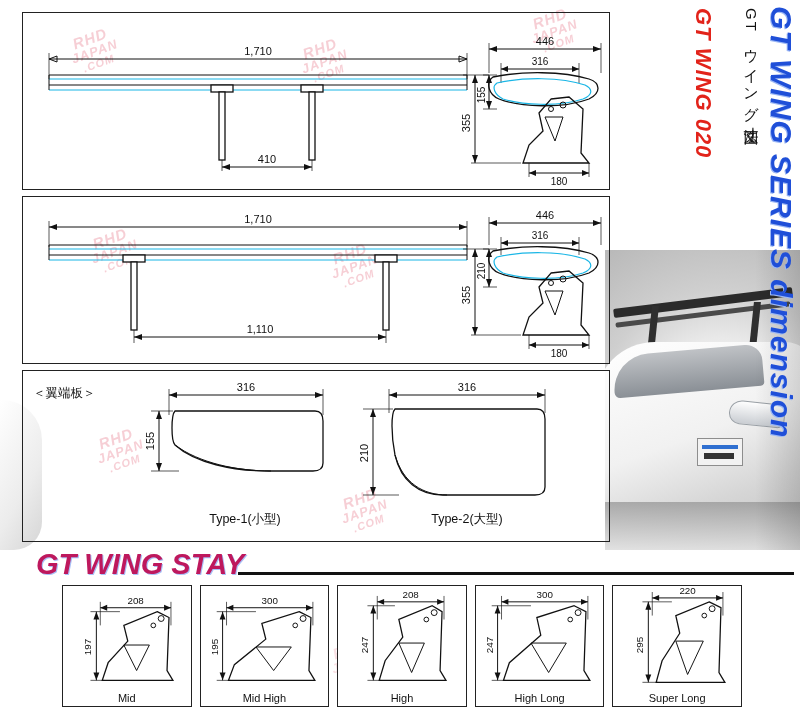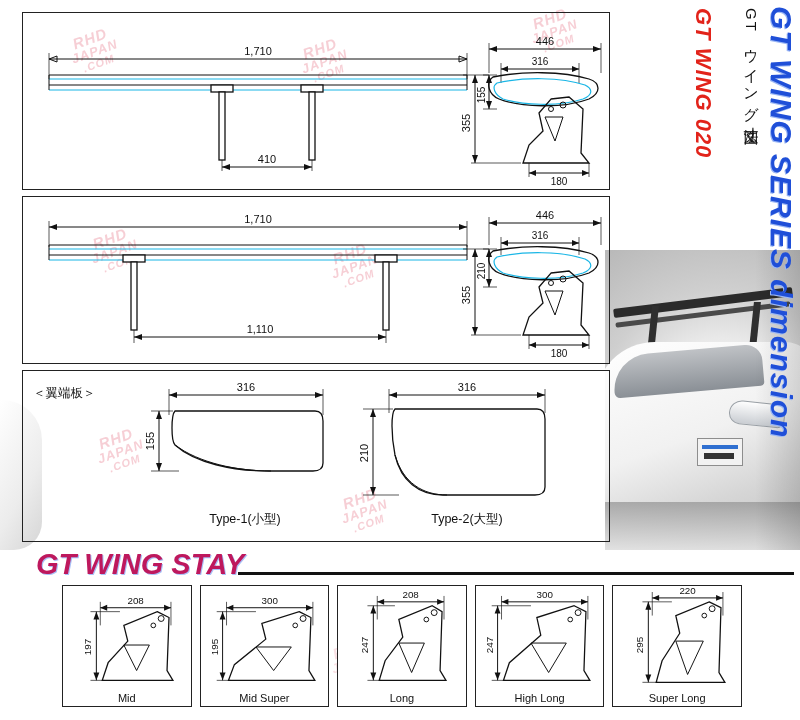--- a/index.html
+++ b/index.html
@@ -423,21 +423,21 @@
         <circle class="thin" cx="104" cy="33" r="3"></circle>
         <circle class="thin" cx="96" cy="40" r="2.4"></circle>
 
         <line class="ext" x1="16" y1="26" x2="56" y2="26"></line>
         <line class="ext" x1="16" y1="96" x2="30" y2="96"></line>
         <line class="dim" x1="22" y1="26" x2="22" y2="96"></line>
         <path d="M22,26 l-3,8 l6,0 z" fill="#111"></path>
         <path d="M22,96 l-3,-8 l6,0 z" fill="#111"></path>
         <text class="t10" x="17" y="62" text-anchor="middle" transform="rotate(-90 17,62)">195</text>
       </svg>
-      <div class="cap">Mid Super</div>
+      <div class="cap">Mid High</div>
     </div>
 
     <div class="staybox">
       <svg viewBox="0 0 130 122">
         <line class="dim" x1="40" y1="16" x2="108" y2="16"></line>
         <path d="M40,16 l7,-3 l0,6 z" fill="#111"></path>
         <path d="M108,16 l-7,-3 l0,6 z" fill="#111"></path>
         <line class="ext" x1="40" y1="10" x2="40" y2="34"></line>
         <line class="ext" x1="108" y1="10" x2="108" y2="34"></line>
         <text class="t10" x="74" y="12" text-anchor="middle">208</text>
@@ -447,21 +447,21 @@
         <circle class="thin" cx="98" cy="27" r="3"></circle>
         <circle class="thin" cx="90" cy="34" r="2.4"></circle>
 
         <line class="ext" x1="30" y1="20" x2="58" y2="20"></line>
         <line class="ext" x1="30" y1="96" x2="44" y2="96"></line>
         <line class="dim" x1="36" y1="20" x2="36" y2="96"></line>
         <path d="M36,20 l-3,8 l6,0 z" fill="#111"></path>
         <path d="M36,96 l-3,-8 l6,0 z" fill="#111"></path>
         <text class="t10" x="31" y="60" text-anchor="middle" transform="rotate(-90 31,60)">247</text>
       </svg>
-      <div class="cap">Long</div>
+      <div class="cap">High</div>
     </div>
 
     <div class="staybox">
       <svg viewBox="0 0 130 122">
         <line class="dim" x1="26" y1="16" x2="114" y2="16"></line>
         <path d="M26,16 l7,-3 l0,6 z" fill="#111"></path>
         <path d="M114,16 l-7,-3 l0,6 z" fill="#111"></path>
         <line class="ext" x1="26" y1="10" x2="26" y2="34"></line>
         <line class="ext" x1="114" y1="10" x2="114" y2="34"></line>
         <text class="t10" x="70" y="12" text-anchor="middle">300</text>

